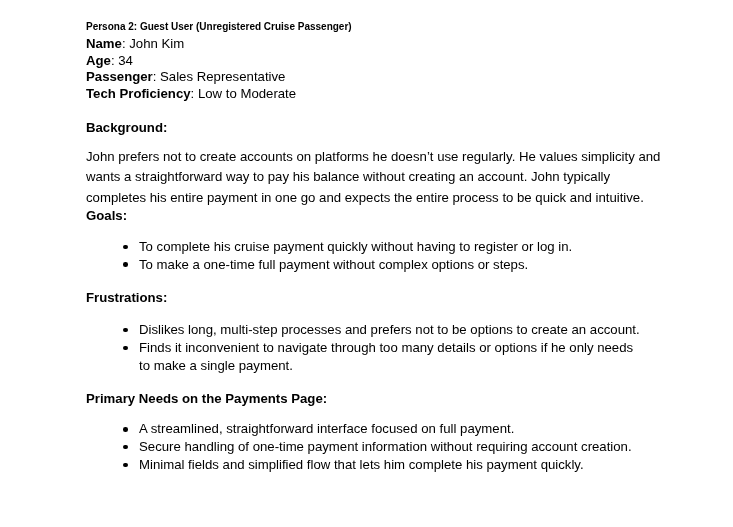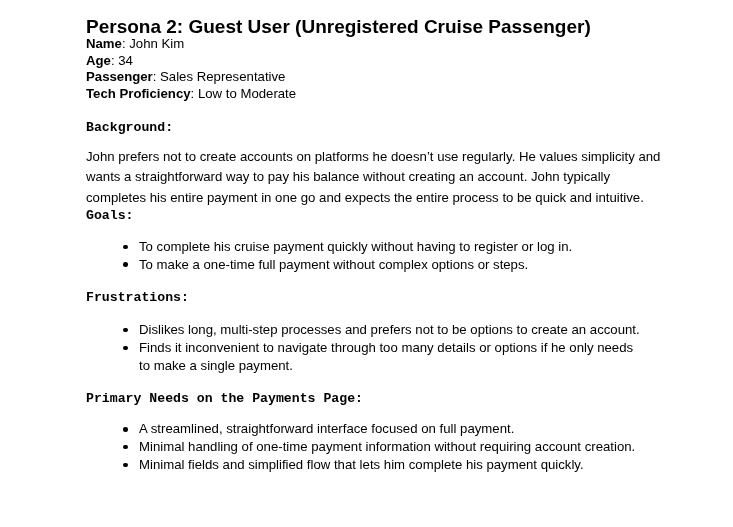--- a/index.html
+++ b/index.html
@@ -16,40 +16,39 @@
     box-sizing: border-box;
     width: 733px;
     height: 527px;
     padding: 18px 72px 0 86px;
     font-family: "Liberation Sans", "DejaVu Sans", sans-serif;
     font-size: 13.2px;
     color: #000000;
     background: #ffffff;
   }
   .doc-title {
-    font-size: 19px;
+    font-size: 10px;
     font-weight: bold;
     line-height: 18px;
     margin: 0;
   }
   .attrs {
     line-height: 16.7px;
   }
   .attr-line {
     margin: 0;
   }
   .bold {
     font-weight: bold;
   }
   section h2.sec-heading {
     font-size: 13.2px;
     font-weight: bold;
     line-height: 16.7px;
     margin: 0;
-    font-family: Liberation Mono, monospace;
   }
   p.sec-paragraph {
     margin: 0;
     line-height: 20.6px;
   }
   ul.sec-bullets {
     margin: 16px;
     padding: 0;
     list-style: none;
     line-height: 17.8px;
@@ -106,18 +105,18 @@
         <h2 class="sec-heading">Frustrations:</h2>
         <ul class="sec-bullets sec-content">
           <li>Dislikes long, multi-step processes and prefers not to be options to create an account.</li>
           <li>Finds it inconvenient to navigate through too many details or options if he only needs to make a single payment.</li>
         </ul>
       </section>
       <section class="s3">
         <h2 class="sec-heading">Primary Needs on the Payments Page:</h2>
         <ul class="sec-bullets sec-content">
           <li>A streamlined, straightforward interface focused on full payment.</li>
-          <li>Minimal handling of one-time payment information without requiring account creation.</li>
+          <li>Secure handling of one-time payment information without requiring account creation.</li>
           <li>Minimal fields and simplified flow that lets him complete his payment quickly.</li>
         </ul>
       </section>
     </div>
 </div>
 
 </body></html>

